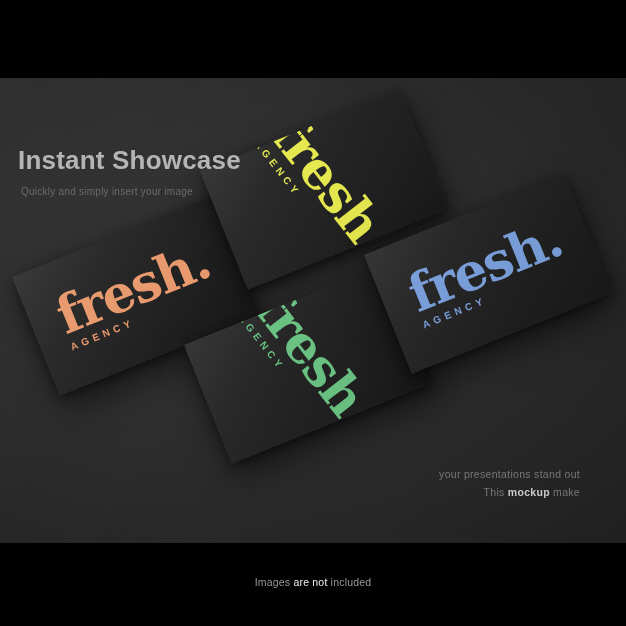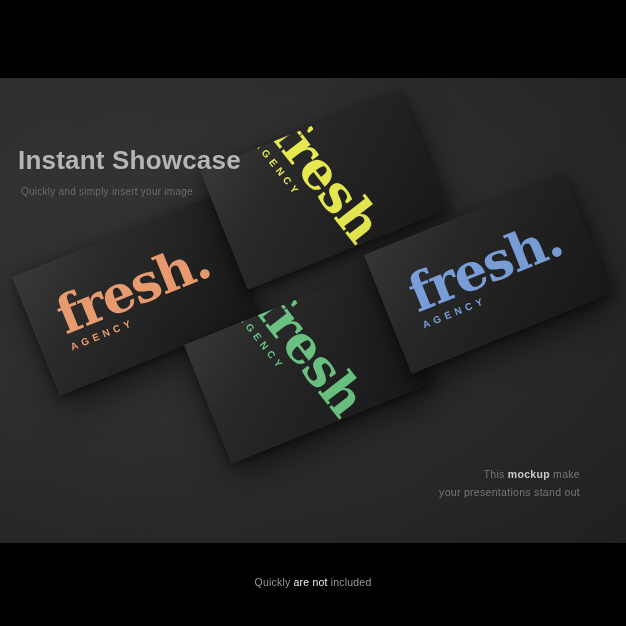--- a/index.html
+++ b/index.html
@@ -152,25 +152,25 @@
     <div class="card" id="card-blue">
       <div class="logo" id="logo-blue" style="color: rgb(125, 163, 224);">
         <div class="logo-inner">
           <span class="wordmark">fresh.</span>
           <span class="agency">AGENCY</span>
         </div>
       </div>
     </div>
 
     <div id="tagline">
+      <div>your presentations  stand out</div>
       <div><span>This </span><b>mockup</b><span> make</span></div>
-      <div>your presentations  stand out</div>
     </div>
 
   </div>
 
   <div class="bar" id="bar-top"></div>
 
   <div class="bar" id="bar-bottom">
-    <div id="footer-note"><span>Quickly </span><b>are not</b><span> included</span></div>
+    <div id="footer-note"><span>Images </span><b>are not</b><span> included</span></div>
   </div>
 
 </div>
 
 </body></html>

